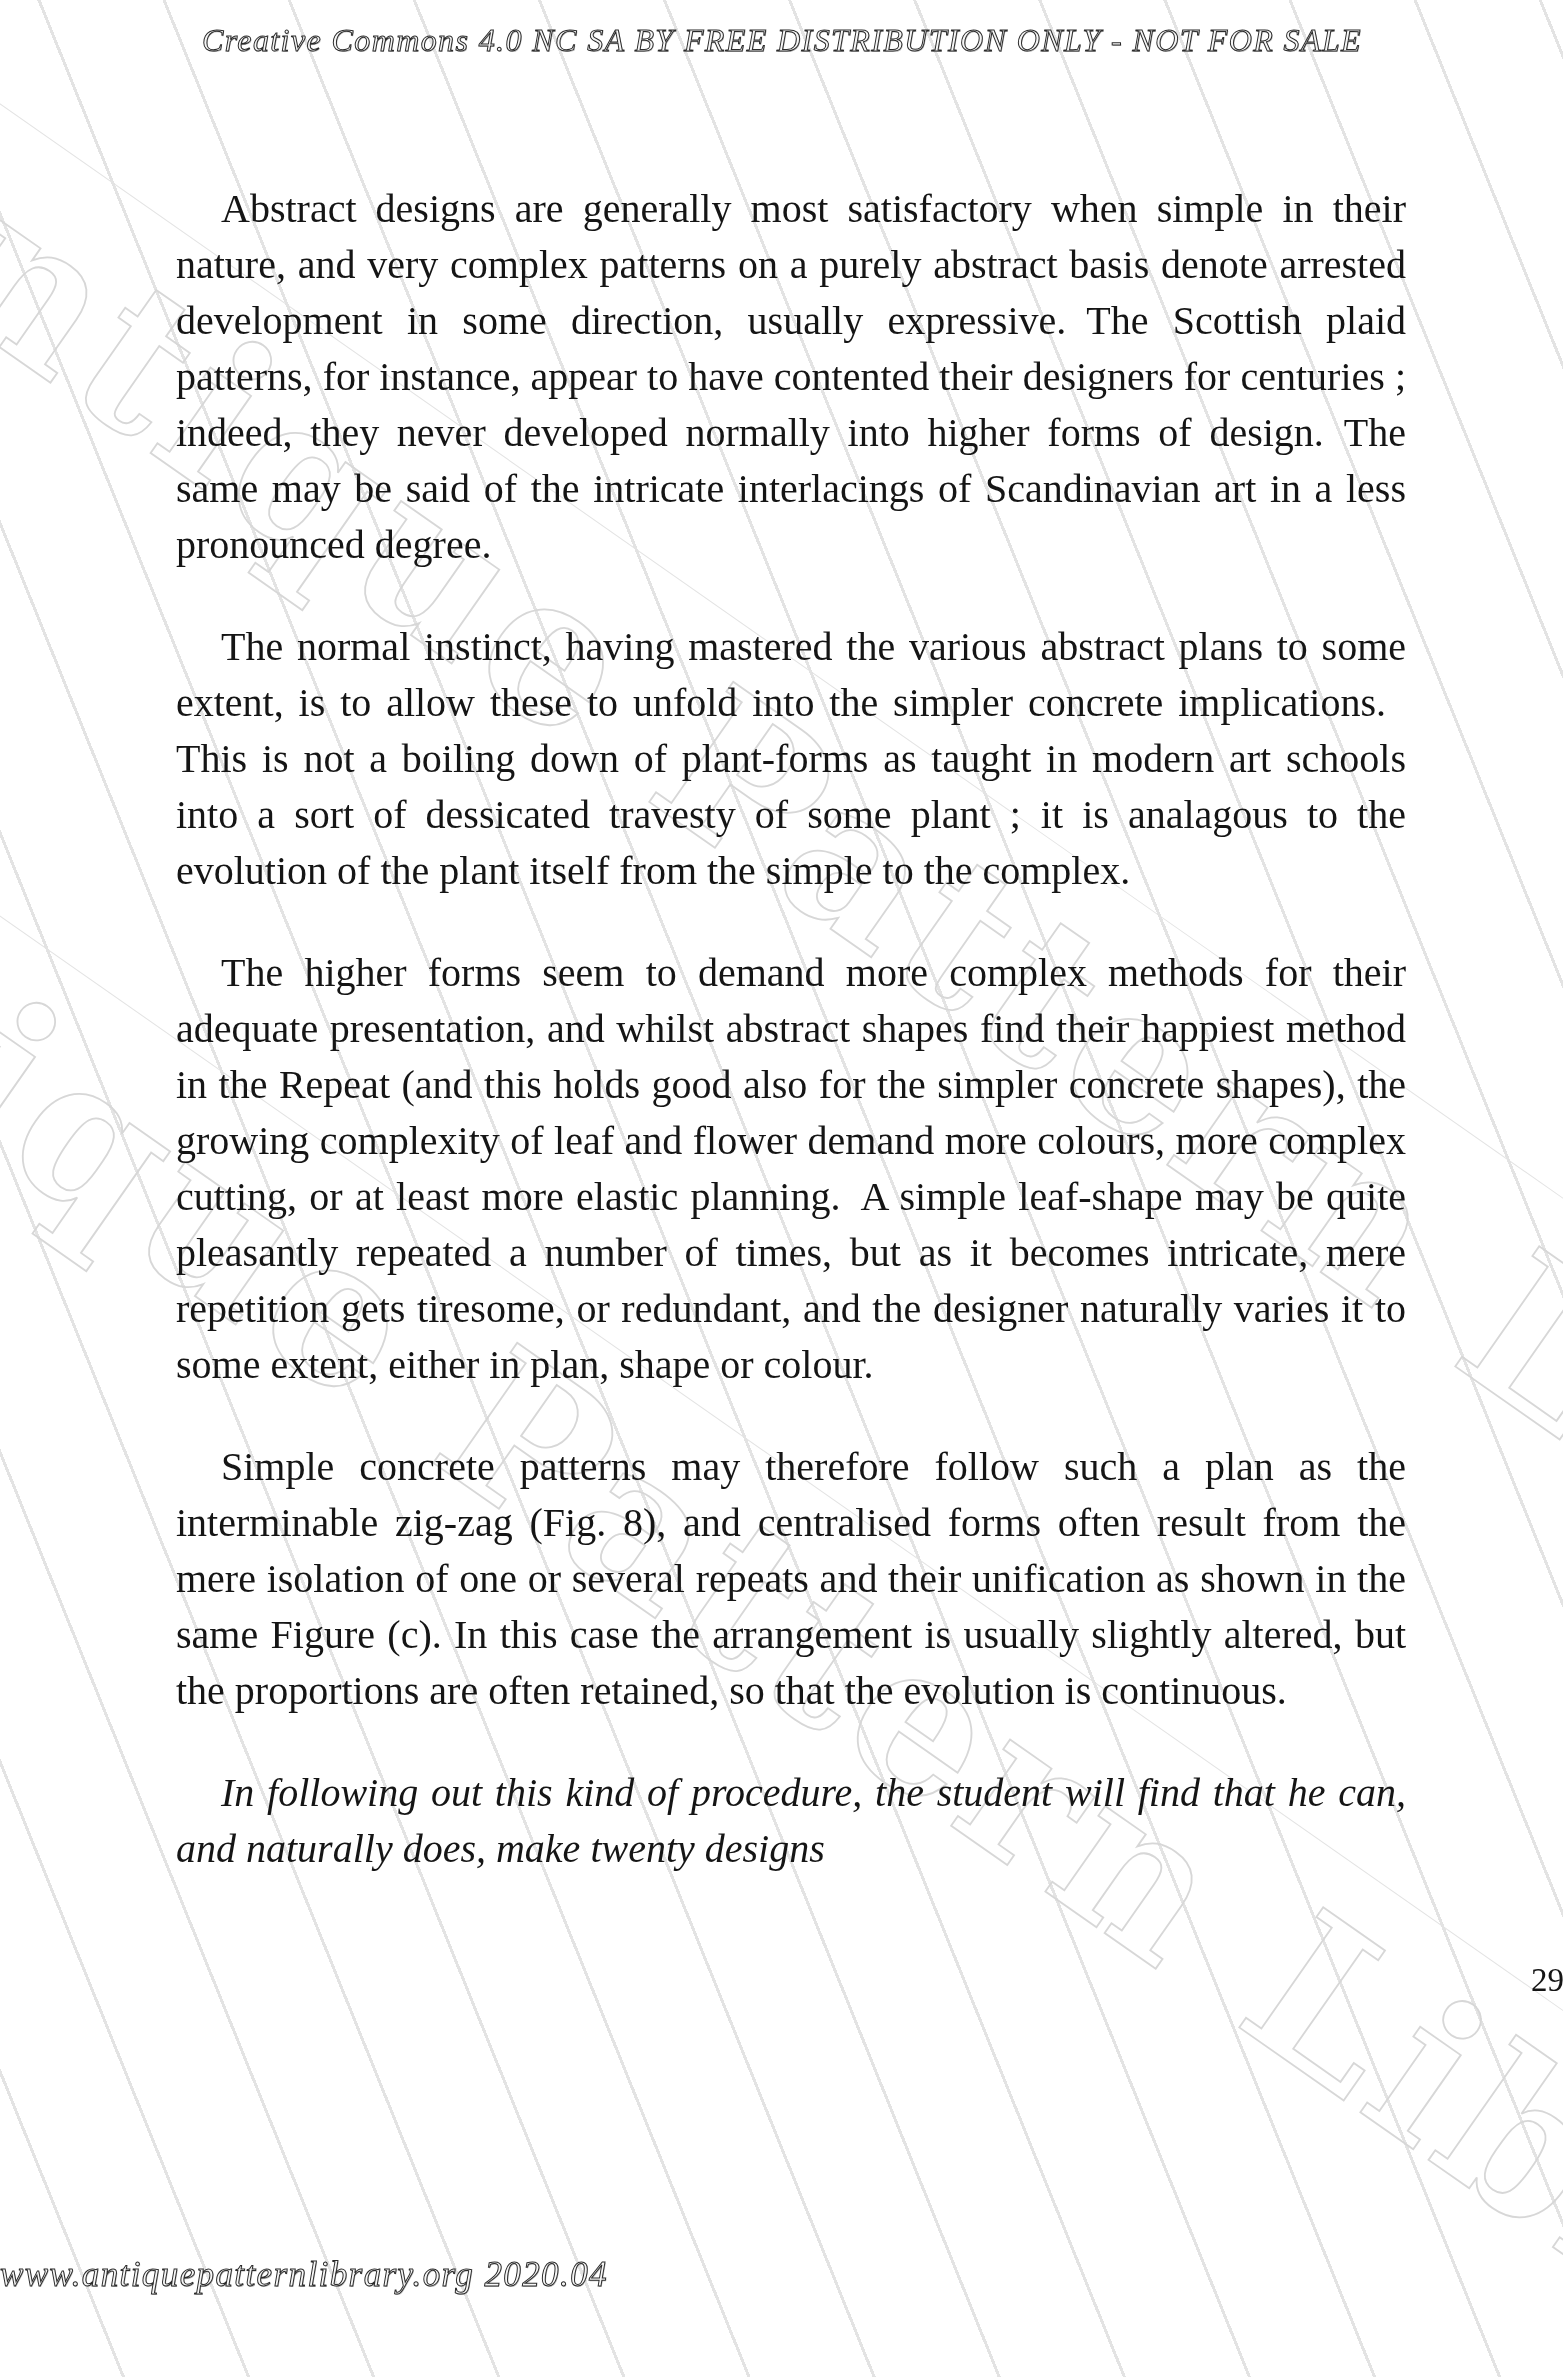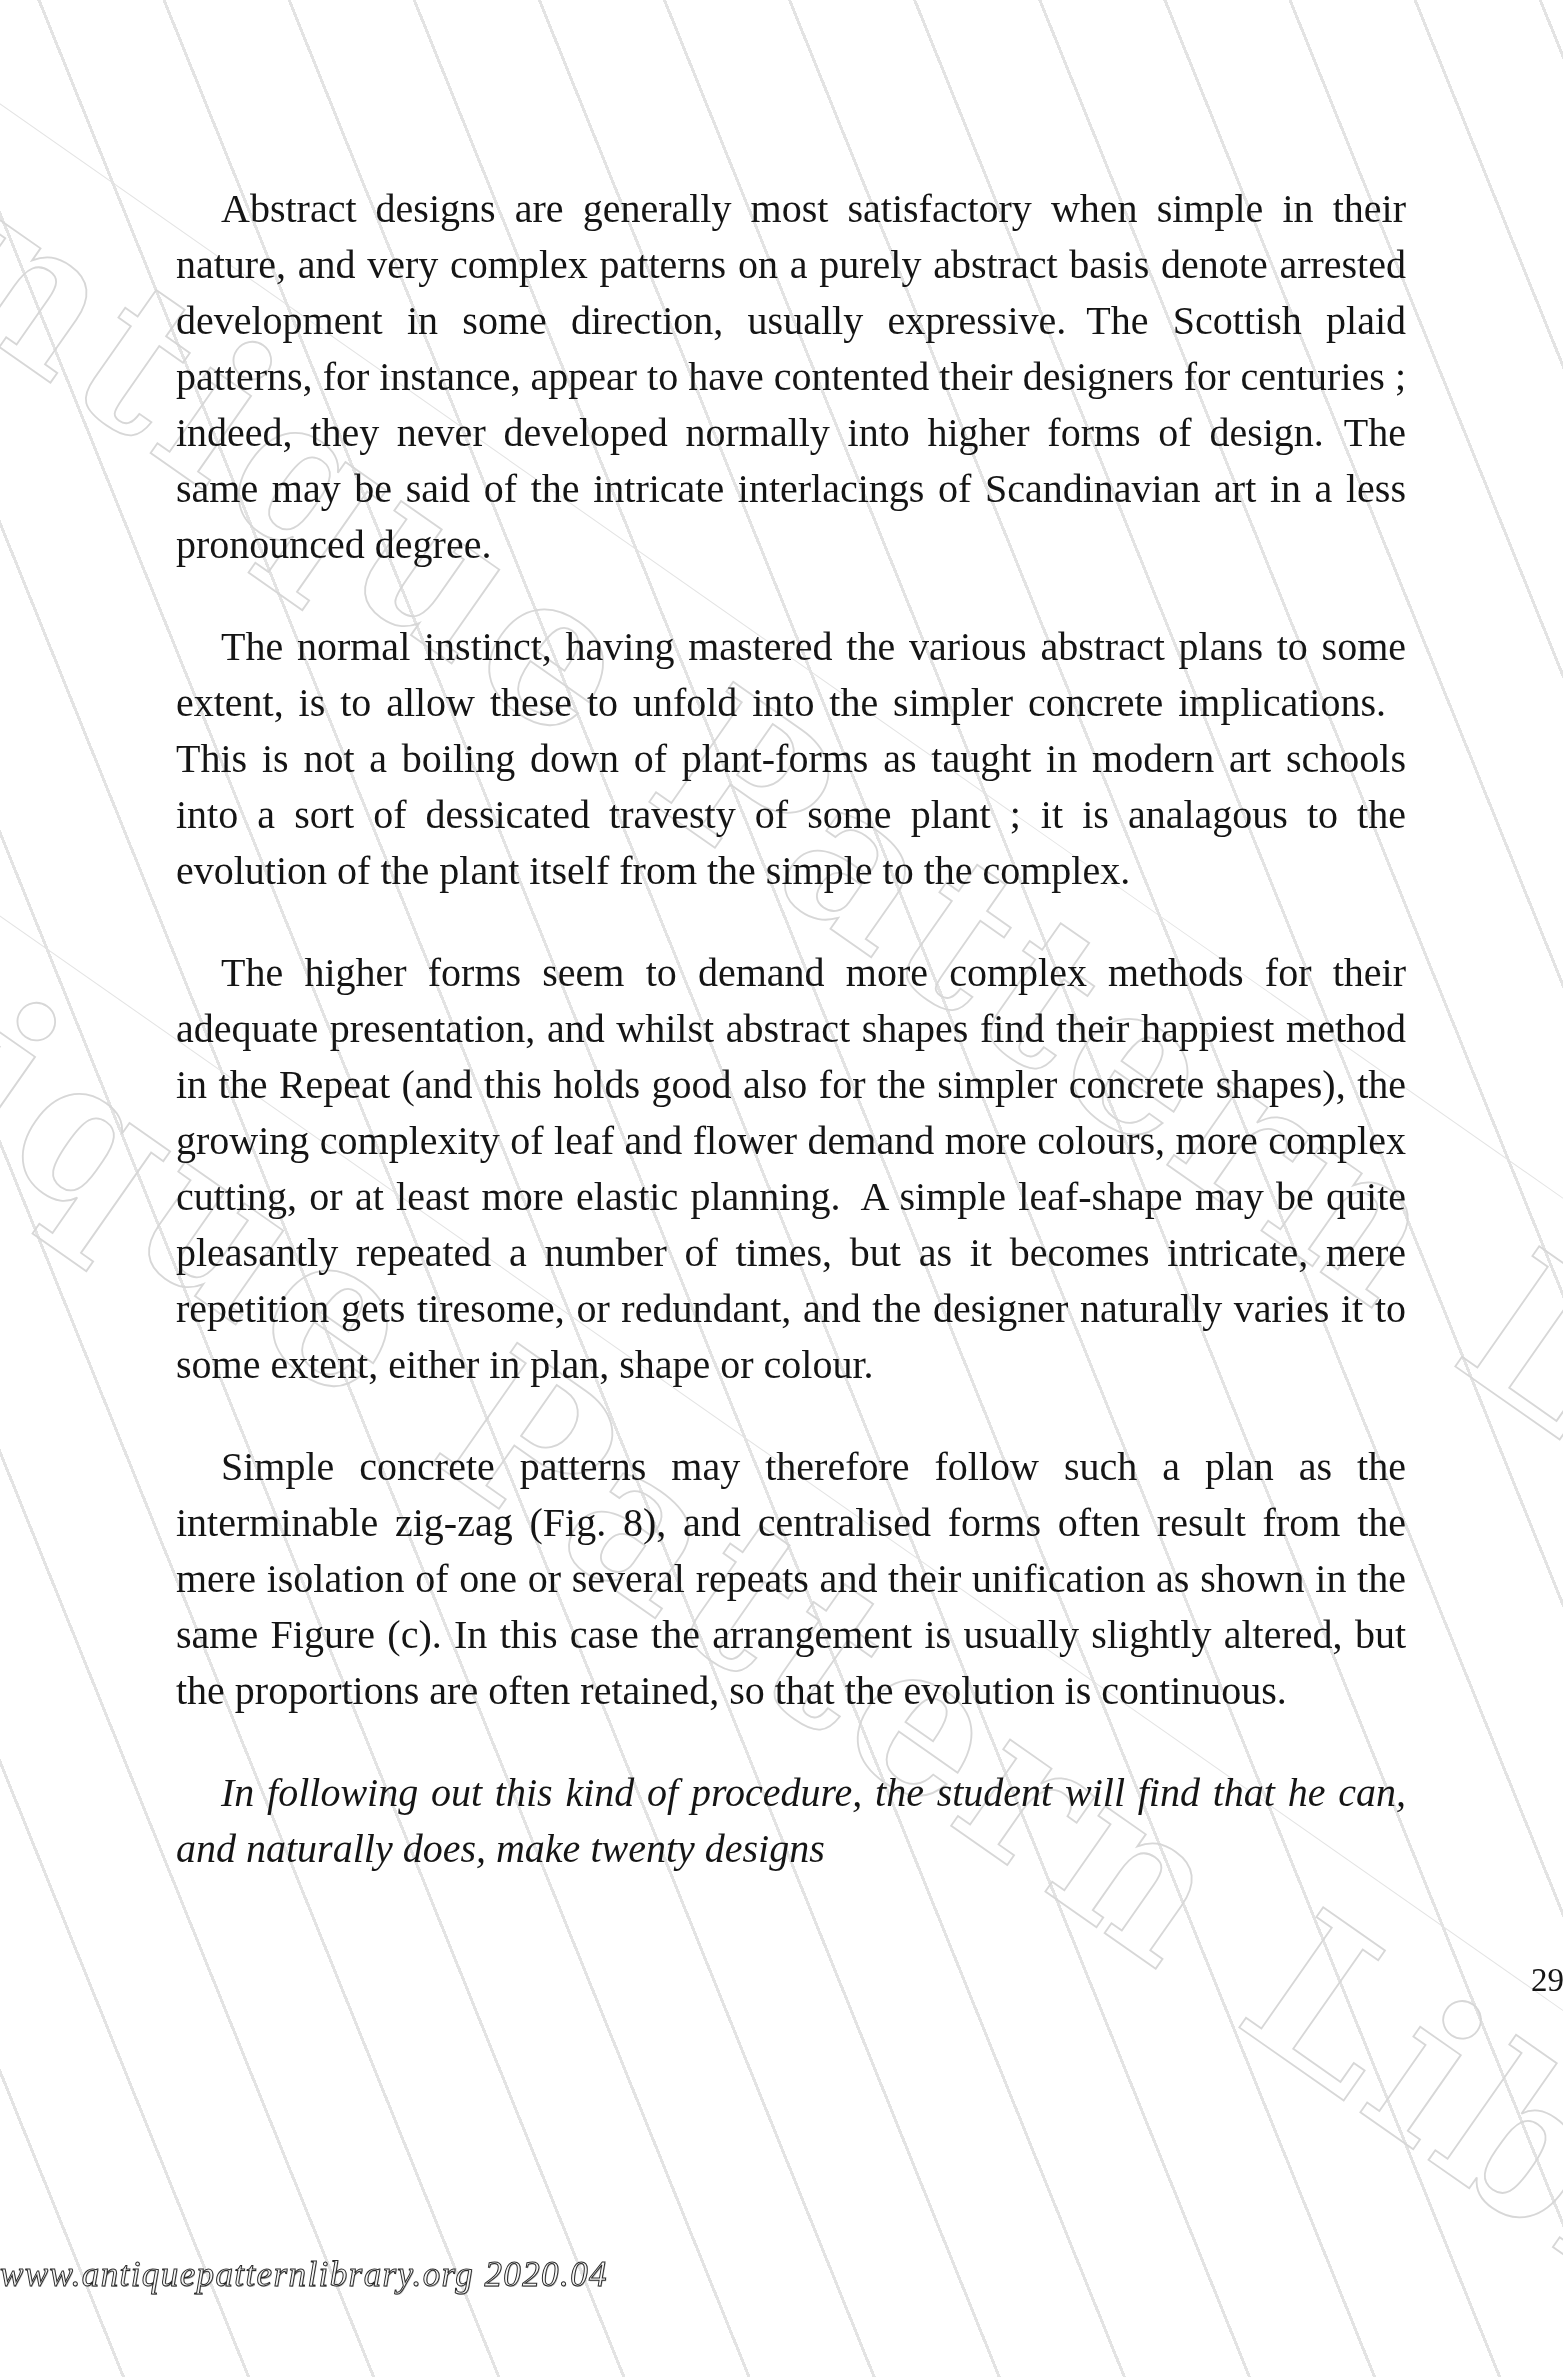--- a/index.html
+++ b/index.html
@@ -118,20 +118,21 @@
 </head>
 <body>
 
 <div class="page">
 
   <div class="hatch"></div>
 
   <div class="wm wm1">Antique Pattern Library</div>
   <div class="wm wm2">Antique Pattern Library</div>
 
+  <div class="header outline-text">Creative Commons 4.0 NC SA BY FREE DISTRIBUTION ONLY - NOT FOR SALE</div>
 
   <main class="body-text">
     <p>Abstract designs are generally most satisfactory when simple in their nature, and very complex patterns on a purely abstract basis denote arrested development in some direction, usually expressive. The Scottish plaid patterns, for instance, appear to have contented their designers for centuries ; indeed, they never developed normally into higher forms of design. The same may be said of the intricate interlacings of Scandinavian art in a less pronounced degree.</p>
     <p>The normal instinct, having mastered the various abstract plans to some extent, is to allow these to unfold into the simpler concrete implications. This is not a boiling down of plant-forms as taught in modern art schools into a sort of dessicated travesty of some plant ; it is analagous to the evolution of the plant itself from the simple to the complex.</p>
     <p>The higher forms seem to demand more complex methods for their adequate presentation, and whilst abstract shapes find their happiest method in the Repeat (and this holds good also for the simpler concrete shapes), the growing complexity of leaf and flower demand more colours, more complex cutting, or at least more elastic planning. A simple leaf-shape may be quite pleasantly repeated a number of times, but as it becomes intricate, mere repetition gets tiresome, or redundant, and the designer naturally varies it to some extent, either in plan, shape or colour.</p>
     <p>Simple concrete patterns may therefore follow such a plan as the interminable zig-zag (Fig. 8), and centralised forms often result from the mere isolation of one or several repeats and their unification as shown in the same Figure (c). In this case the arrangement is usually slightly altered, but the proportions are often retained, so that the evolution is continuous.</p>
     <p>In following out this kind of procedure, the student will find that he can, and naturally does, make twenty designs</p>
   </main>
 
   <div class="page-number">29</div>

